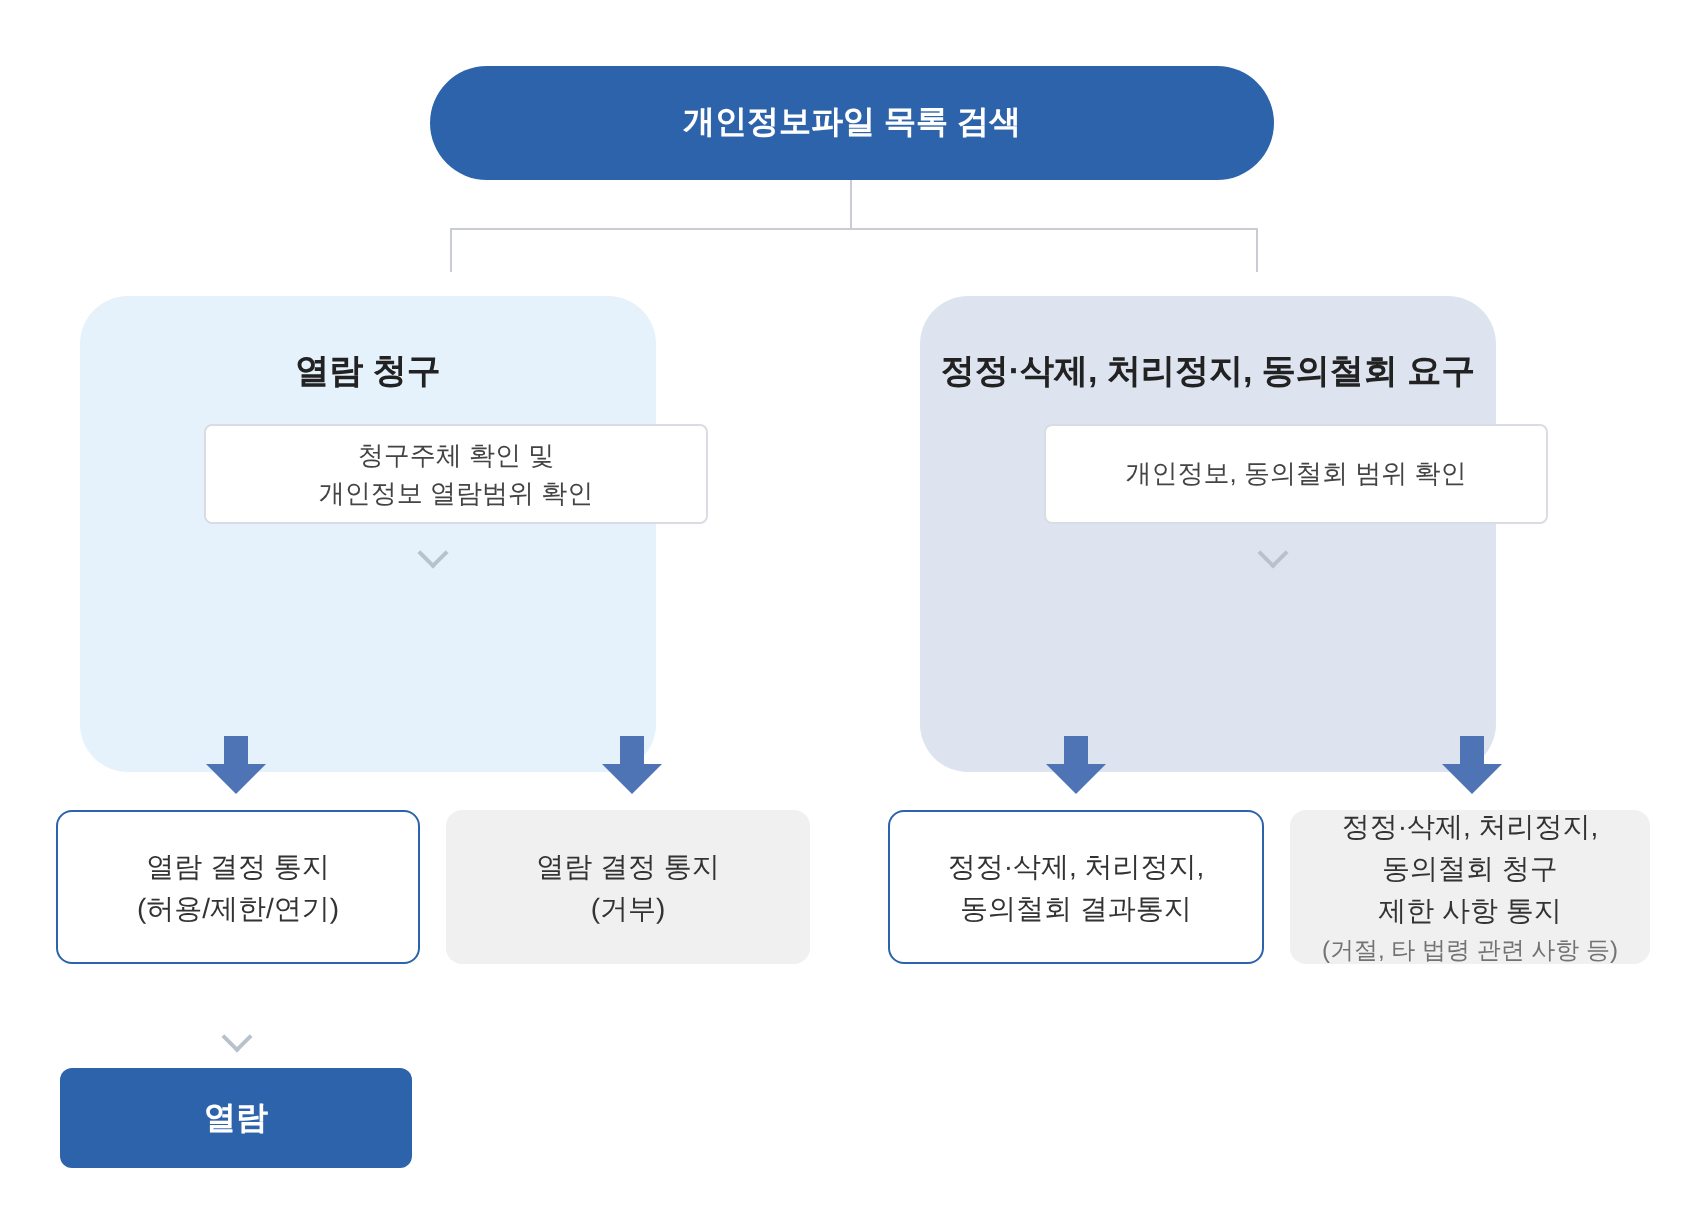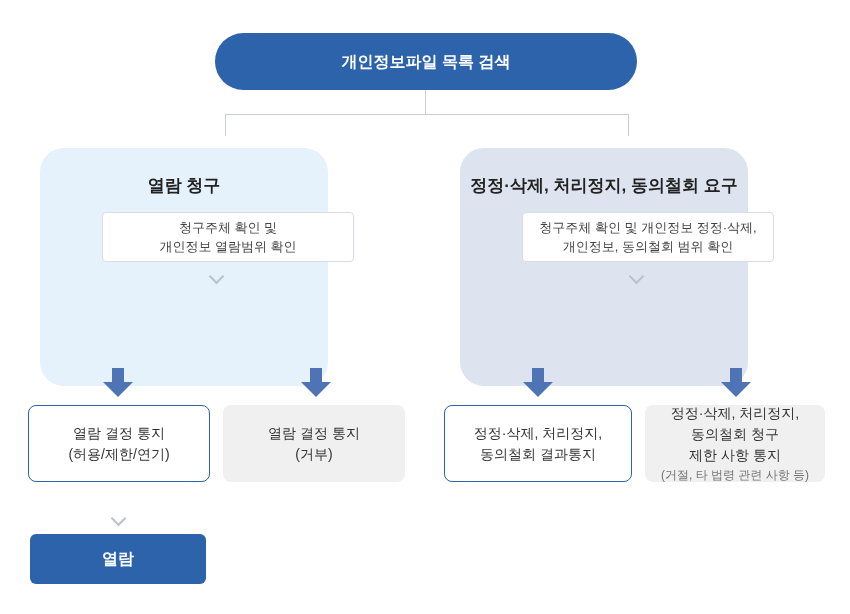--- a/index.html
+++ b/index.html
@@ -154,21 +154,20 @@
     <div class="step s1">
       <span>청구주체 확인 및</span>
       <span>개인정보 열람범위 확인</span>
     </div>
     <div class="chevron"></div>
   </section>
 
   <section class="panel right">
     <h2 class="panel-title">정정·삭제, 처리정지, 동의철회 요구</h2>
     <div class="step s1">
-      <span>청구주체 확인 및 개인정보 정정·삭제,</span>
       <span>개인정보, 동의철회 범위 확인</span>
     </div>
     <div class="chevron"></div>
   </section>
 
   <div class="big-arrow" style="left:103px; top:368px;">
     <div class="shaft"></div>
     <div class="head"></div>
   </div>
   <div class="big-arrow" style="left:301px; top:368px;">

